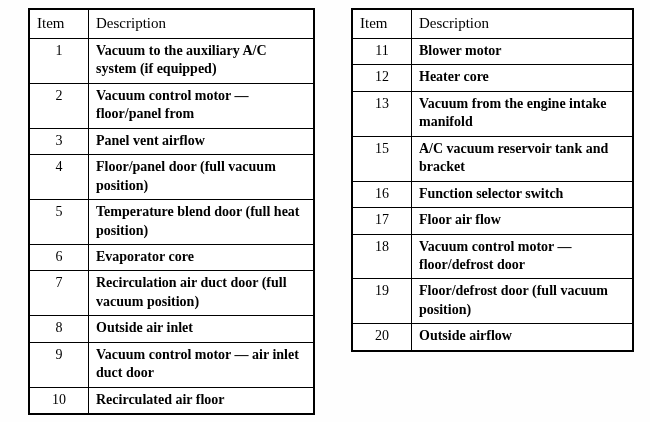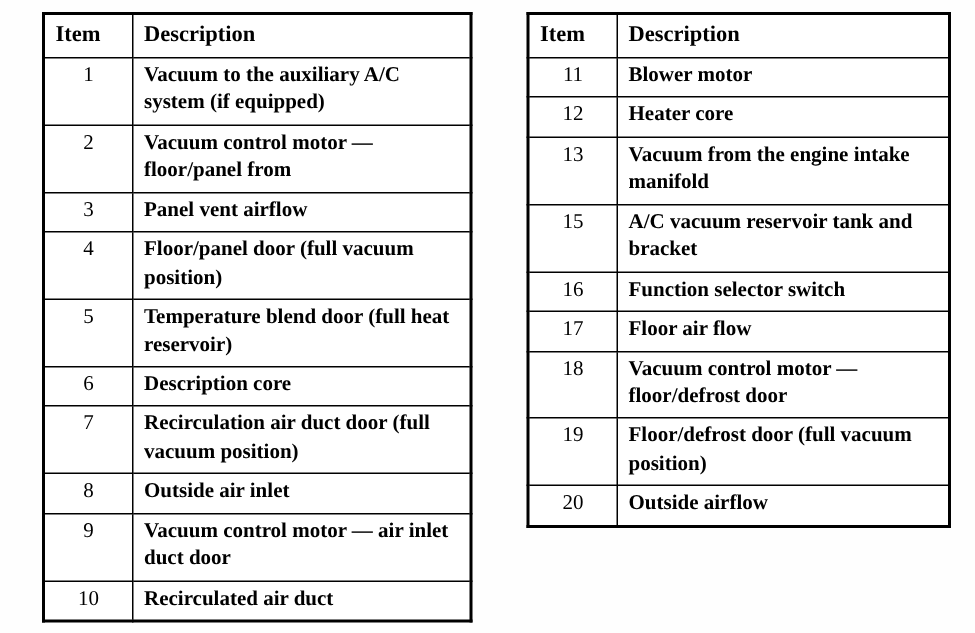--- a/index.html
+++ b/index.html
@@ -37,21 +37,21 @@
   .parts-table th,
   .parts-table td {
     border: 1px solid #000;
     padding: 3px 7px 4px 7px;
     font-size: 14px;
     line-height: 1.32;
     vertical-align: top;
     overflow: hidden;
   }
   .parts-table th {
-    font-weight: bold;
+    font-weight: normal;
     font-size: 15px;
     text-align: left;
     padding-top: 4px;
     padding-bottom: 4px;
   }
   .parts-table th.col-item,
   .parts-table td.item-cell {
     width: 44px;
   }
   .parts-table td.item-cell {
@@ -91,41 +91,41 @@
         <tr>
           <td class="item-cell">3</td>
           <td class="desc-cell">Panel vent airflow</td>
         </tr>
         <tr>
           <td class="item-cell">4</td>
           <td class="desc-cell">Floor/panel door (full vacuum position)</td>
         </tr>
         <tr>
           <td class="item-cell">5</td>
-          <td class="desc-cell">Temperature blend door (full heat reservoir)</td>
+          <td class="desc-cell">Temperature blend door (full heat position)</td>
         </tr>
         <tr>
           <td class="item-cell">6</td>
-          <td class="desc-cell">Description core</td>
+          <td class="desc-cell">Evaporator core</td>
         </tr>
         <tr>
           <td class="item-cell">7</td>
           <td class="desc-cell">Recirculation air duct door (full vacuum position)</td>
         </tr>
         <tr>
           <td class="item-cell">8</td>
           <td class="desc-cell">Outside air inlet</td>
         </tr>
         <tr>
           <td class="item-cell">9</td>
           <td class="desc-cell">Vacuum control motor — air inlet duct door</td>
         </tr>
         <tr>
           <td class="item-cell">10</td>
-          <td class="desc-cell">Recirculated air duct</td>
+          <td class="desc-cell">Recirculated air floor</td>
         </tr>
       </tbody>
     </table>
 
     <table class="parts-table right">
       <thead>
         <tr>
           <th class="col-item">Item</th>
           <th class="col-desc">Description</th>
         </tr>

